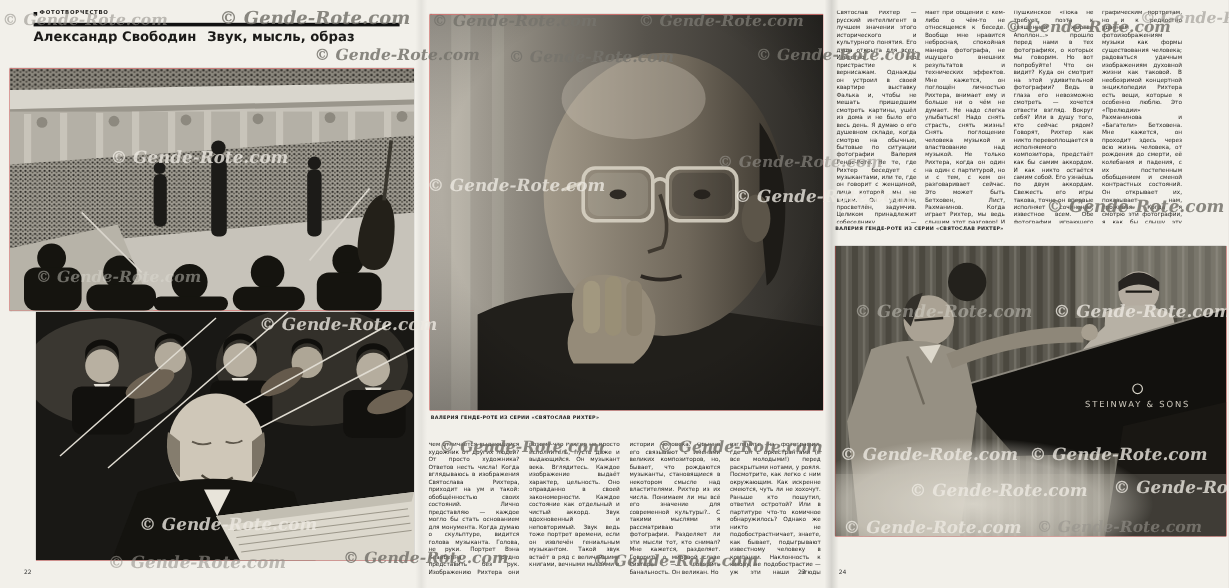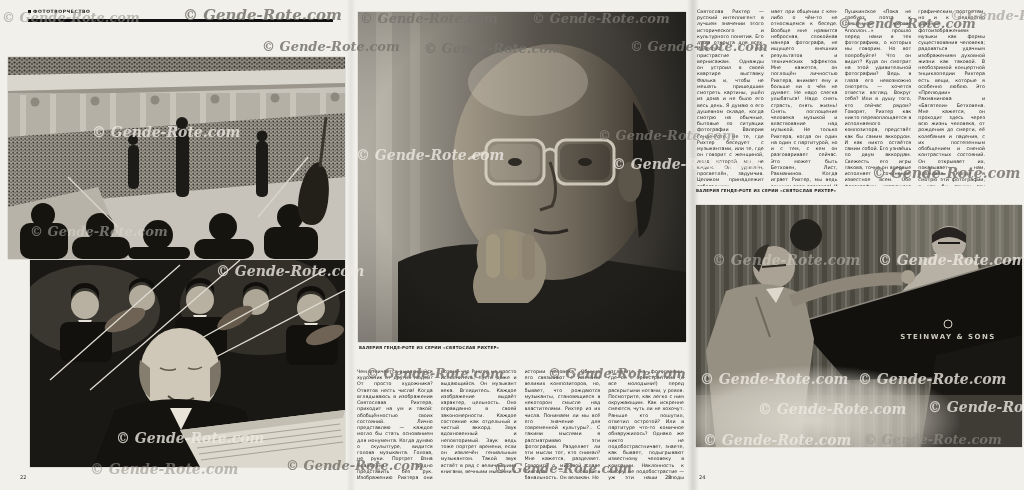--- a/index.html
+++ b/index.html
@@ -9,21 +9,21 @@
     font-family:"DejaVu Sans",sans-serif;color:#1b1a18;
   }
   .abs{position:absolute;}
   
   #kicker{left:28px;top:9px;font-size:4.5px;font-weight:bold;letter-spacing:.6px;display:flex;align-items:center;gap:2px;}
   #kicker .bullet{width:3px;height:3px;background:#111;display:inline-block;}
   #header-rule{left:28px;top:19px;width:305px;height:2.6px;background:#111;}
   #title-line{left:28px;top:24px;font-size:11px;font-weight:bold;white-space:nowrap;}
   #title-line .author{margin-right:9px;}
   
-  .photo{overflow:hidden;background:#ef4444;box-shadow:0 0 1px rgba(0,0,0,.45);font-weight:bold;}
+  .photo{overflow:hidden;background:#ef4444;box-shadow:0 0 1px rgba(0,0,0,.45);}
   #photo-hall{left:8px;top:57px;width:337px;height:202px;}
   #photo-orch{left:30px;top:260px;width:315px;height:207px;}
   #photo-portrait{left:358px;top:12px;width:328px;height:330px;}
   #photo-piano{left:696px;top:205px;width:326px;height:242px;}
   
   .caption{font-size:4px;font-weight:bold;letter-spacing:.25px;white-space:nowrap;color:#222;}
   #caption-center{left:359px;top:345px;}
   #caption-right{left:696px;top:188px;}
   
   .colgroup{display:flex;overflow:hidden;}
@@ -45,20 +45,23 @@
 </head>
 <body>
 
 <div id="spread">
 
   <div class="abs" id="kicker">
     <span class="bullet"></span>
     <span>ФОТОТВОРЧЕСТВО</span>
   </div>
   <div class="abs" id="header-rule"></div>
+  <div class="abs" id="title-line">
+    <span class="author">Александр Свободин</span><span>Звук, мысль, образ</span>
+  </div>
 
   <div class="abs photo" id="photo-hall">
     <svg width="337" height="202" viewBox="0 0 337 202">
       <defs>
         <pattern id="crowd" width="5" height="4" patternUnits="userSpaceOnUse">
           <rect width="5" height="4" fill="#8d897f"></rect>
             <circle cx="1.5" cy="1.5" r="1.1" fill="#35332e"></circle>
             <circle cx="4" cy="3" r=".9" fill="#4a463f"></circle>
         </pattern>
         <pattern id="crowd2" width="4" height="3.5" patternUnits="userSpaceOnUse">

